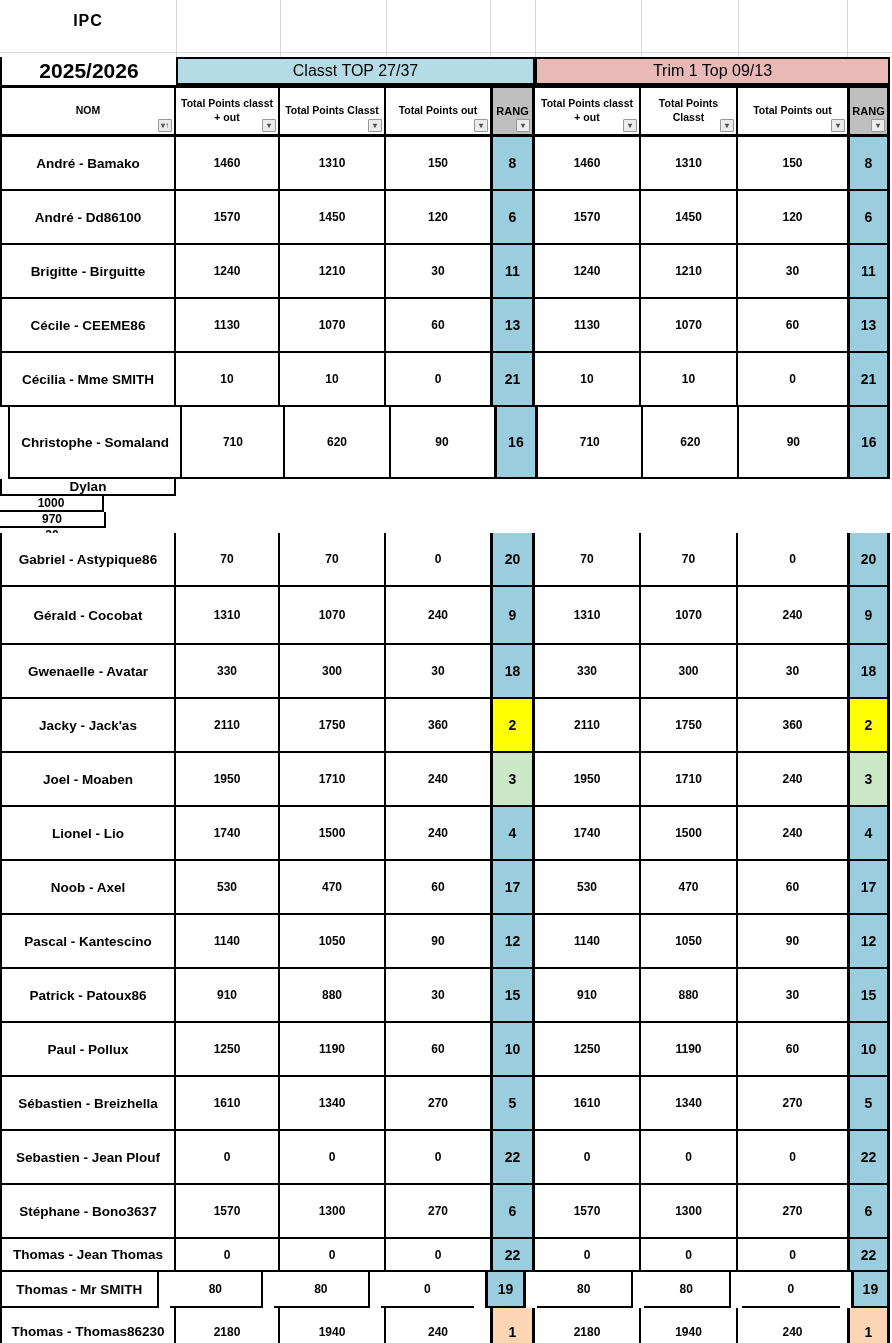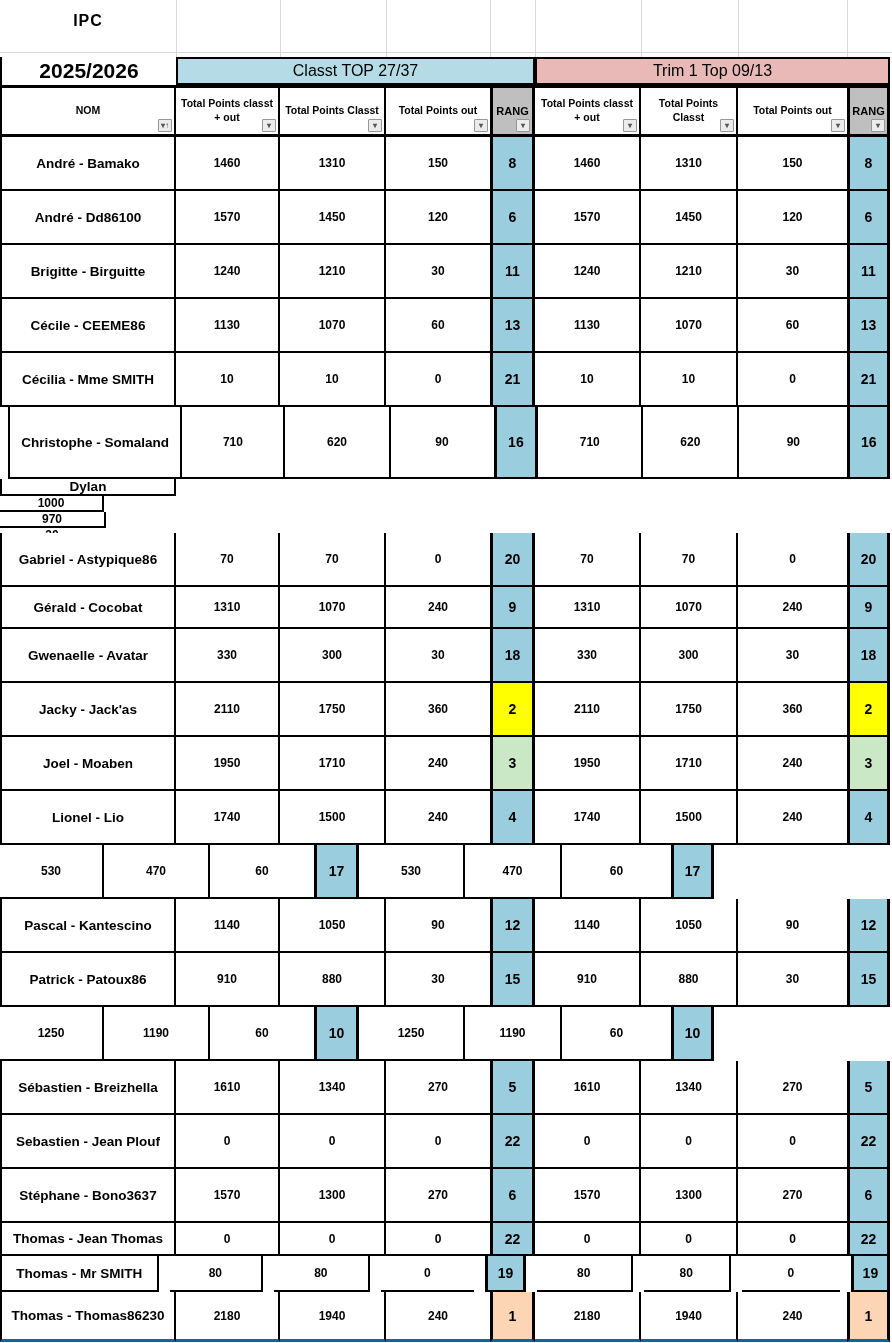--- a/index.html
+++ b/index.html
@@ -195,21 +195,21 @@
       <div class="cell name w1">Gabriel - Astypique86</div>
       <div class="cell num w2">70</div>
       <div class="cell num w3">70</div>
       <div class="cell num w4">0</div>
       <div class="cell rang w5" style="background: rgb(154, 206, 222);">20</div>
       <div class="cell num w6">70</div>
       <div class="cell num w7">70</div>
       <div class="cell num w8">0</div>
       <div class="cell rang w9" style="background: rgb(154, 206, 222);">20</div>
     </div>
-        <div class="row" style="height: 42px;">
+        <div class="row" style="height: 58px;">
       <div class="cell name w1">Gérald - Cocobat</div>
       <div class="cell num w2">1310</div>
       <div class="cell num w3">1070</div>
       <div class="cell num w4">240</div>
       <div class="cell rang w5" style="background: rgb(154, 206, 222);">9</div>
       <div class="cell num w6">1310</div>
       <div class="cell num w7">1070</div>
       <div class="cell num w8">240</div>
       <div class="cell rang w9" style="background: rgb(154, 206, 222);">9</div>
     </div>
@@ -251,20 +251,21 @@
       <div class="cell num w2">1740</div>
       <div class="cell num w3">1500</div>
       <div class="cell num w4">240</div>
       <div class="cell rang w5" style="background: rgb(154, 206, 222);">4</div>
       <div class="cell num w6">1740</div>
       <div class="cell num w7">1500</div>
       <div class="cell num w8">240</div>
       <div class="cell rang w9" style="background: rgb(154, 206, 222);">4</div>
     </div>
         <div class="row" style="height: 54px;">
+      <div class="cell name w1">Noob - Axel</div>
       <div class="cell num w2">530</div>
       <div class="cell num w3">470</div>
       <div class="cell num w4">60</div>
       <div class="cell rang w5" style="background: rgb(154, 206, 222);">17</div>
       <div class="cell num w6">530</div>
       <div class="cell num w7">470</div>
       <div class="cell num w8">60</div>
       <div class="cell rang w9" style="background: rgb(154, 206, 222);">17</div>
     </div>
         <div class="row" style="height: 54px;">
@@ -283,20 +284,21 @@
       <div class="cell num w2">910</div>
       <div class="cell num w3">880</div>
       <div class="cell num w4">30</div>
       <div class="cell rang w5" style="background: rgb(154, 206, 222);">15</div>
       <div class="cell num w6">910</div>
       <div class="cell num w7">880</div>
       <div class="cell num w8">30</div>
       <div class="cell rang w9" style="background: rgb(154, 206, 222);">15</div>
     </div>
         <div class="row" style="height: 54px;">
+      <div class="cell name w1">Paul - Pollux</div>
       <div class="cell num w2">1250</div>
       <div class="cell num w3">1190</div>
       <div class="cell num w4">60</div>
       <div class="cell rang w5" style="background: rgb(154, 206, 222);">10</div>
       <div class="cell num w6">1250</div>
       <div class="cell num w7">1190</div>
       <div class="cell num w8">60</div>
       <div class="cell rang w9" style="background: rgb(154, 206, 222);">10</div>
     </div>
         <div class="row" style="height: 54px;">

